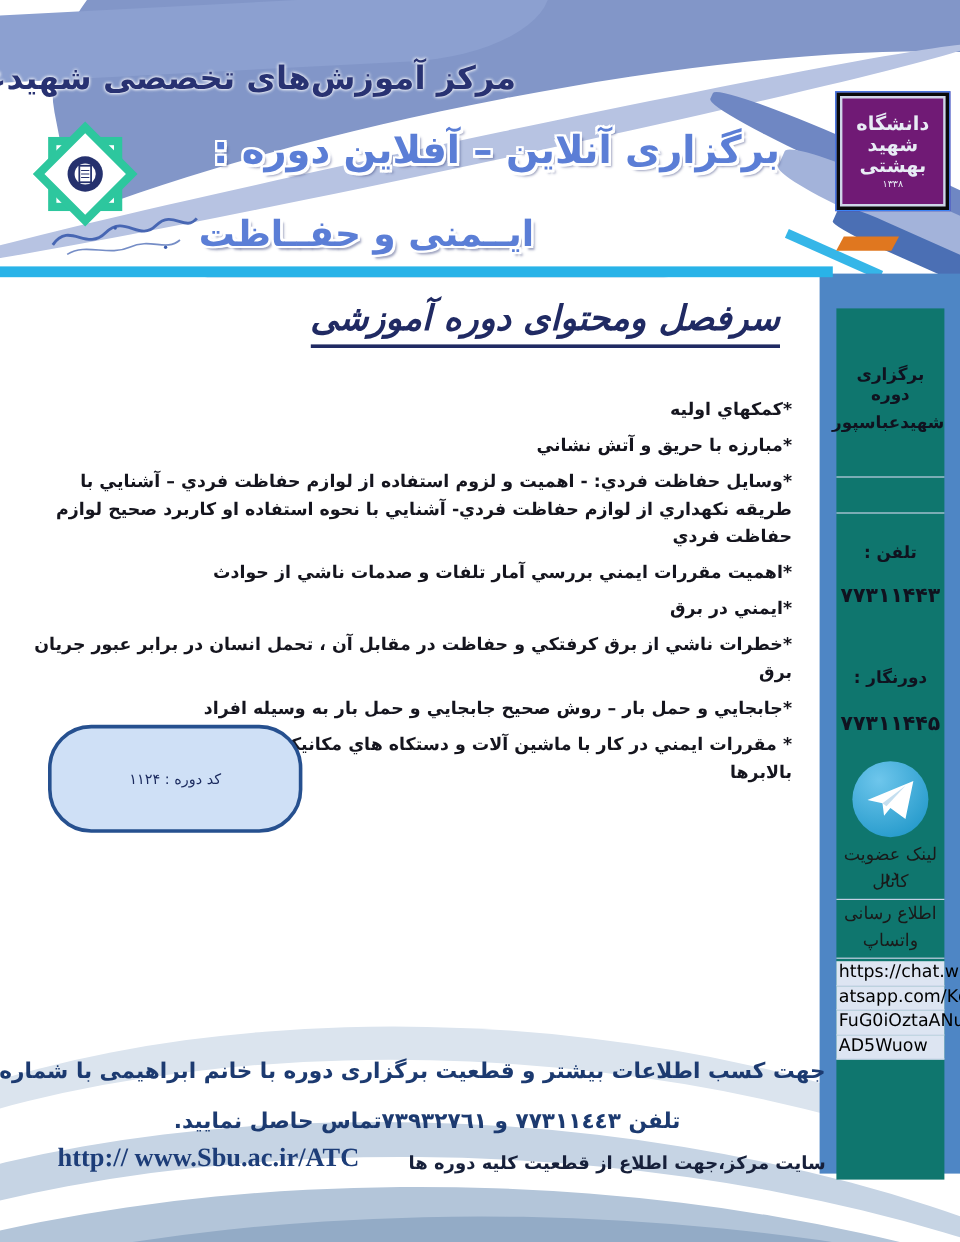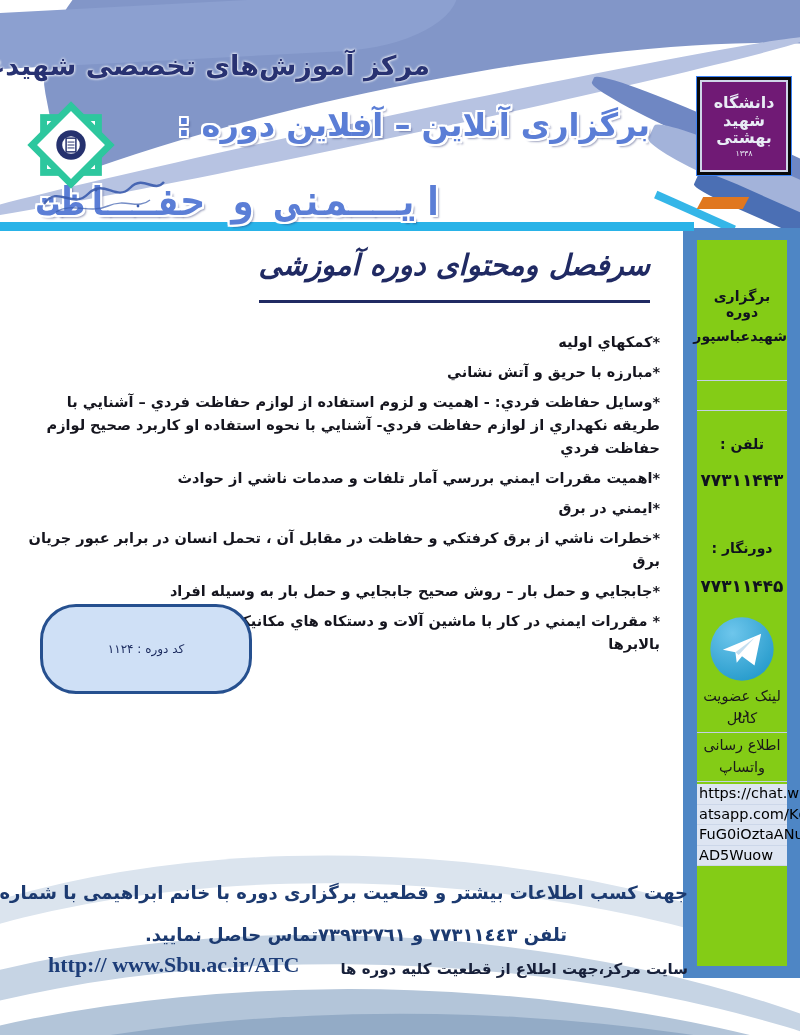--- a/index.html
+++ b/index.html
@@ -27,51 +27,51 @@
   .orange-dash{position:absolute;left:700px;top:197px;width:46px;height:12px;background:#e0771f;transform:skewX(-28deg);}
   .cyan-bar{position:absolute;left:0;top:222px;width:694px;height:9px;background:#29b3e8;z-index:3;}
 
   .org-title{position:absolute;left:12px;top:50px;width:418px;direction:rtl;text-align:right;
              font-size:27px;font-weight:bold;color:#283272;white-space:nowrap;z-index:4;
              text-shadow:0 0 3px #fff,0 0 3px #fff;}
   .outlined-blue{color:#5b7ed6;font-weight:bold;direction:rtl;white-space:nowrap;z-index:4;
      text-shadow:-2px -2px 0 #fff,2px -2px 0 #fff,-2px 2px 0 #fff,2px 2px 0 #fff,
                   0 -2px 0 #fff,0 2px 0 #fff,-2px 0 0 #fff,2px 0 0 #fff,3px 3px 2px rgba(40,50,114,.45);}
   .delivery{position:absolute;right:150px;top:106px;font-size:32px;}
-  .course-name{position:absolute;right:355px;top:178px;font-size:40px;font-family:Liberation Mono, monospace;}
+  .course-name{position:absolute;right:355px;top:178px;font-size:30px;}
 
   .center-logo{position:absolute;left:22px;top:96px;width:98px;height:98px;z-index:4;}
   .signature{position:absolute;left:38px;top:176px;width:130px;height:44px;z-index:4;}
 
   .sbu-logo{position:absolute;left:696px;top:76px;width:94px;height:98px;background:#701a75;
             border:1px solid #3b82f6;box-shadow:inset 0 0 0 3px #0a0a0a, inset 0 0 0 5px #cfd6e8;
             display:flex;flex-direction:column;align-items:center;justify-content:center;z-index:4;}
   .sbu-logo .l{color:#e8ecf5;font-weight:bold;font-size:16px;line-height:1.12;direction:rtl;}
   .sbu-logo .y{color:#e8ecf5;font-size:8px;margin-top:2px;letter-spacing:1px;text-align:center;}
 
   
   .section-title{position:absolute;right:150px;top:248px;direction:rtl;white-space:nowrap;z-index:2;
       font-size:29px;font-weight:bold;font-style:italic;color:#202a63;
-      border-bottom:3px solid #202a63;padding-bottom:18px;}
+      border-bottom:3px solid #202a63;padding-bottom:5px;}
   .topics{position:absolute;right:140px;top:331px;width:632px;direction:rtl;text-align:right;z-index:2;
       font-size:14.5px;font-weight:bold;color:#15151e;}
   .topics .topic{line-height:23px;margin-bottom:7px;}
 
   .code-box{position:absolute;left:40px;top:604px;width:206px;height:84px;background:#cfe0f6;
       border:3px solid #26508f;border-radius:36px;display:flex;align-items:center;justify-content:center;
       direction:rtl;font-size:12px;font-weight:normal;color:#1b2a5e;z-index:2;}
   .time-box{position:absolute;left:288px;top:682px;width:394px;height:152px;background:#cfe0f6;
       border:4px solid #2273b8;border-radius:46px;box-sizing:border-box;direction:rtl;text-align:center;
       padding-top:24px;font-weight:bold;color:#1b2a5e;z-index:2;}
   .time-box .t1{font-size:17px;margin-bottom:20px;}
   .time-box .t2{font-size:17px;}
 
   
   .sidebar{position:absolute;left:683px;top:228px;width:117px;height:750px;background:#4e86c5;z-index:2;}
-  .sidebar-inner{position:absolute;left:14px;top:12px;width:90px;height:726px;background:#84cc16;}
+  .sidebar-inner{position:absolute;left:14px;top:29px;width:90px;height:726px;background:#0f766e;}
   .sb{position:absolute;width:100%;text-align:center;direction:rtl;color:#10121f;}
   .sb-label{font-size:14px;font-weight:bold;}
   .sb-num{font-size:17px;font-weight:bold;letter-spacing:1px;}
   .sb-div{position:absolute;left:0;width:100%;height:0;border-top:1px solid #c4d0e4;}
   .tg-wrap{position:absolute;left:12px;top:376px;width:66px;height:66px;}
   .sb-plain{font-size:14.5px;font-weight:normal;color:#1a1a1a;}
   .wa-url{position:absolute;left:0;top:544px;width:100%;direction:ltr;text-align:left;color:#000;
           font-size:14.5px;font-weight:500;}
   .wa-url div{line-height:19.5px;padding:0 2px;border-bottom:1px solid #ccd7e9;background:#dde5f2;}
 

